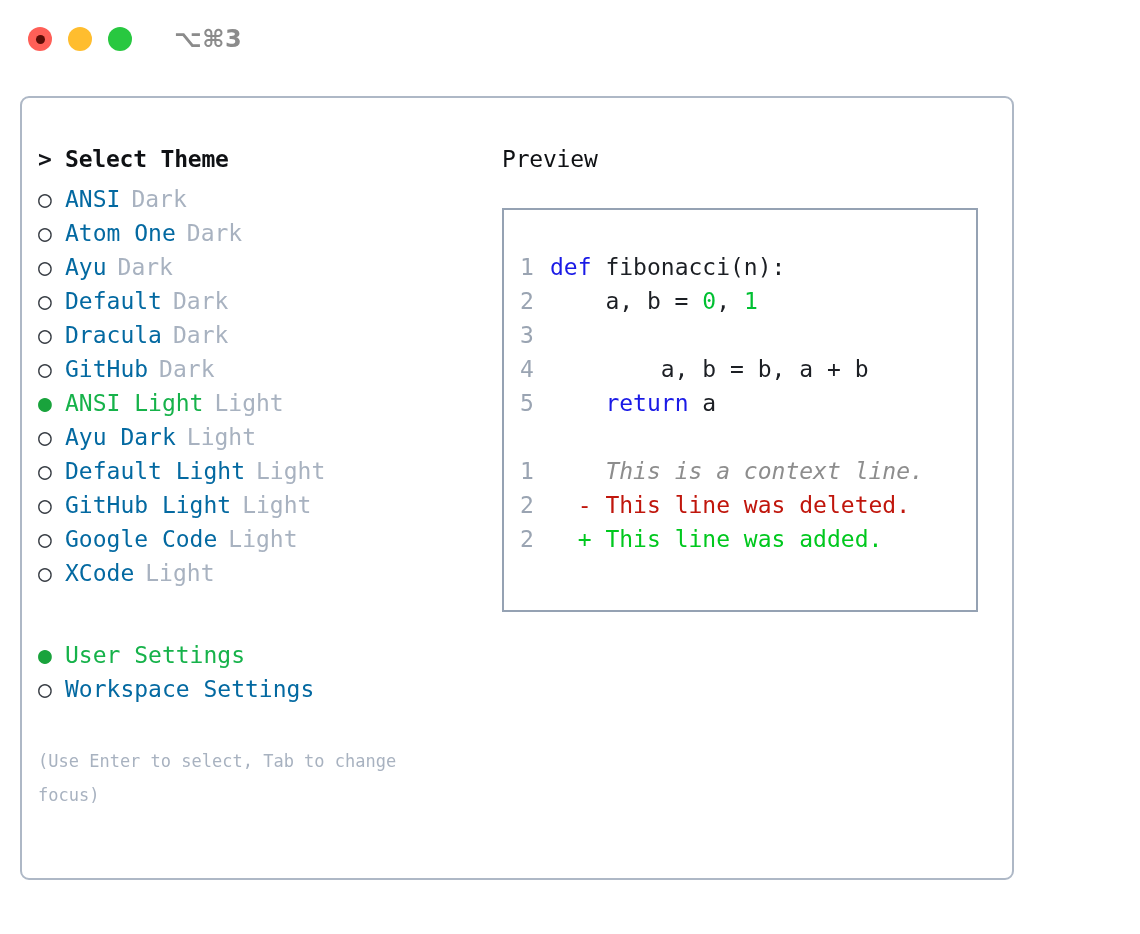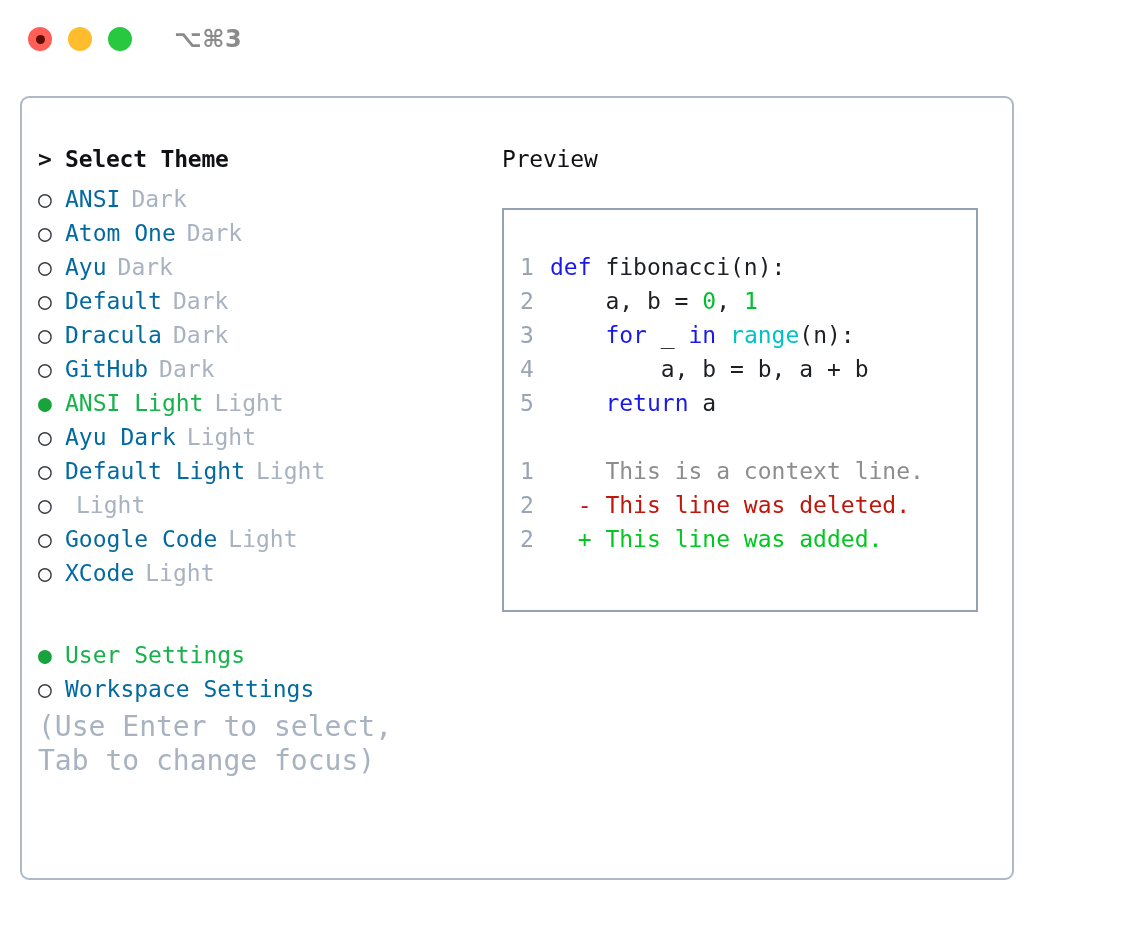--- a/index.html
+++ b/index.html
@@ -125,21 +125,22 @@
 
   #apply-heading {
     display: flex;
     height: 34px;
     font-size: 23px;
   }
   #apply-heading .marker { visibility: hidden; }
   #apply-heading .label  { color: #15181d; }
 
   #hint-text {
-    font-size: 28px;
+    margin-top: 34px;
+    font-size: 17px;
     line-height: 34px;
     color: #a8b2c0;
     width: 420px;
   }
 
   
   #preview-column {
     position: absolute;
     left: 480px;
     top: 48px;
@@ -176,21 +177,21 @@
     text-align: left;
   }
   .code-body { color: #1c1f24; }
 
   .tok-kw   { color: #1a1ae6; }
   .tok-fn   { color: #00c2c7; }
   .tok-num  { color: #00c032; }
   .tok-plain{ color: #1c1f24; }
 
   .diff-gap { height: 34px; }
-  .diff-ctx { color: #8d8d8d; }
+  .diff-ctx { color: #8d8d8d; font-style: italic; }
   .diff-del { color: #c0160c; }
   .diff-add { color: #00c81e; }
 </style>
 </head>
 <body>
 
 <div id="app-window">
 
   <div id="titlebar">
     <div class="traffic-lights">
@@ -216,21 +217,21 @@
         <div id="theme-list">
             <div class="row"><span class="marker radio-off">○</span><span class="label">ANSI</span><span class="suffix">Dark</span></div>
             <div class="row"><span class="marker radio-off">○</span><span class="label">Atom One</span><span class="suffix">Dark</span></div>
             <div class="row"><span class="marker radio-off">○</span><span class="label">Ayu</span><span class="suffix">Dark</span></div>
             <div class="row"><span class="marker radio-off">○</span><span class="label">Default</span><span class="suffix">Dark</span></div>
             <div class="row"><span class="marker radio-off">○</span><span class="label">Dracula</span><span class="suffix">Dark</span></div>
             <div class="row"><span class="marker radio-off">○</span><span class="label">GitHub</span><span class="suffix">Dark</span></div>
             <div class="row"><span class="marker radio-on">●</span><span class="label sel">ANSI Light</span><span class="suffix">Light</span></div>
             <div class="row"><span class="marker radio-off">○</span><span class="label">Ayu Dark</span><span class="suffix">Light</span></div>
             <div class="row"><span class="marker radio-off">○</span><span class="label">Default Light</span><span class="suffix">Light</span></div>
-            <div class="row"><span class="marker radio-off">○</span><span class="suffix">Light</span></div>
+            <div class="row"><span class="marker radio-off">○</span><span class="label">GitHub Light</span><span class="suffix">Light</span></div>
             <div class="row"><span class="marker radio-off">○</span><span class="label">Google Code</span><span class="suffix">Light</span></div>
             <div class="row"><span class="marker radio-off">○</span><span class="label">XCode</span><span class="suffix">Light</span></div>
           </div>
 
         <div class="spacer-48"></div>
 
 
         <div id="apply-list">
             <div class="row"><span class="marker radio-on">●</span><span class="label sel">User Settings</span></div>
             <div class="row"><span class="marker radio-off">○</span><span class="label">Workspace Settings</span></div>
@@ -238,21 +239,21 @@
 
         <div id="hint-text">(Use Enter to select, Tab to change focus)</div>
       </div>
 
       <div id="preview-column">
         <div id="preview-heading">Preview</div>
         <div id="preview-box">
           <div id="code-block">
               <div class="code-line"><span class="lineno">1</span><span class="code-body"><span class="tok-kw">def </span><span class="tok-plain">fibonacci(n):</span></span></div>
               <div class="code-line"><span class="lineno">2</span><span class="code-body"><span class="tok-plain">    a, b = </span><span class="tok-num">0</span><span class="tok-plain">, </span><span class="tok-num">1</span></span></div>
-              <div class="code-line"><span class="lineno">3</span><span class="code-body"><span class="tok-plain">    </span><span class="tok-kw">for</span><span class="tok-plain"> _ </span><span class="tok-kw">in</span><span class="tok-plain"> </span><span class="tok-fn">range</span><span class="tok-plain">(n):</span></span></div>
+              <div class="code-line"><span class="lineno">3</span></div>
               <div class="code-line"><span class="lineno">4</span><span class="code-body"><span class="tok-plain">        a, b = b, a + b</span></span></div>
               <div class="code-line"><span class="lineno">5</span><span class="code-body"><span class="tok-plain">    </span><span class="tok-kw">return</span><span class="tok-plain"> a</span></span></div>
             </div>
           <div class="diff-gap"></div>
           <div id="diff-block">
               <div class="code-line"><span class="lineno">1</span><span class="diff-ctx">   </span><span class="diff-ctx"> This is a context line.</span></div>
               <div class="code-line"><span class="lineno">2</span><span class="diff-del">  -</span><span class="diff-del"> This line was deleted.</span></div>
               <div class="code-line"><span class="lineno">2</span><span class="diff-add">  +</span><span class="diff-add"> This line was added.</span></div>
             </div>
         </div>

